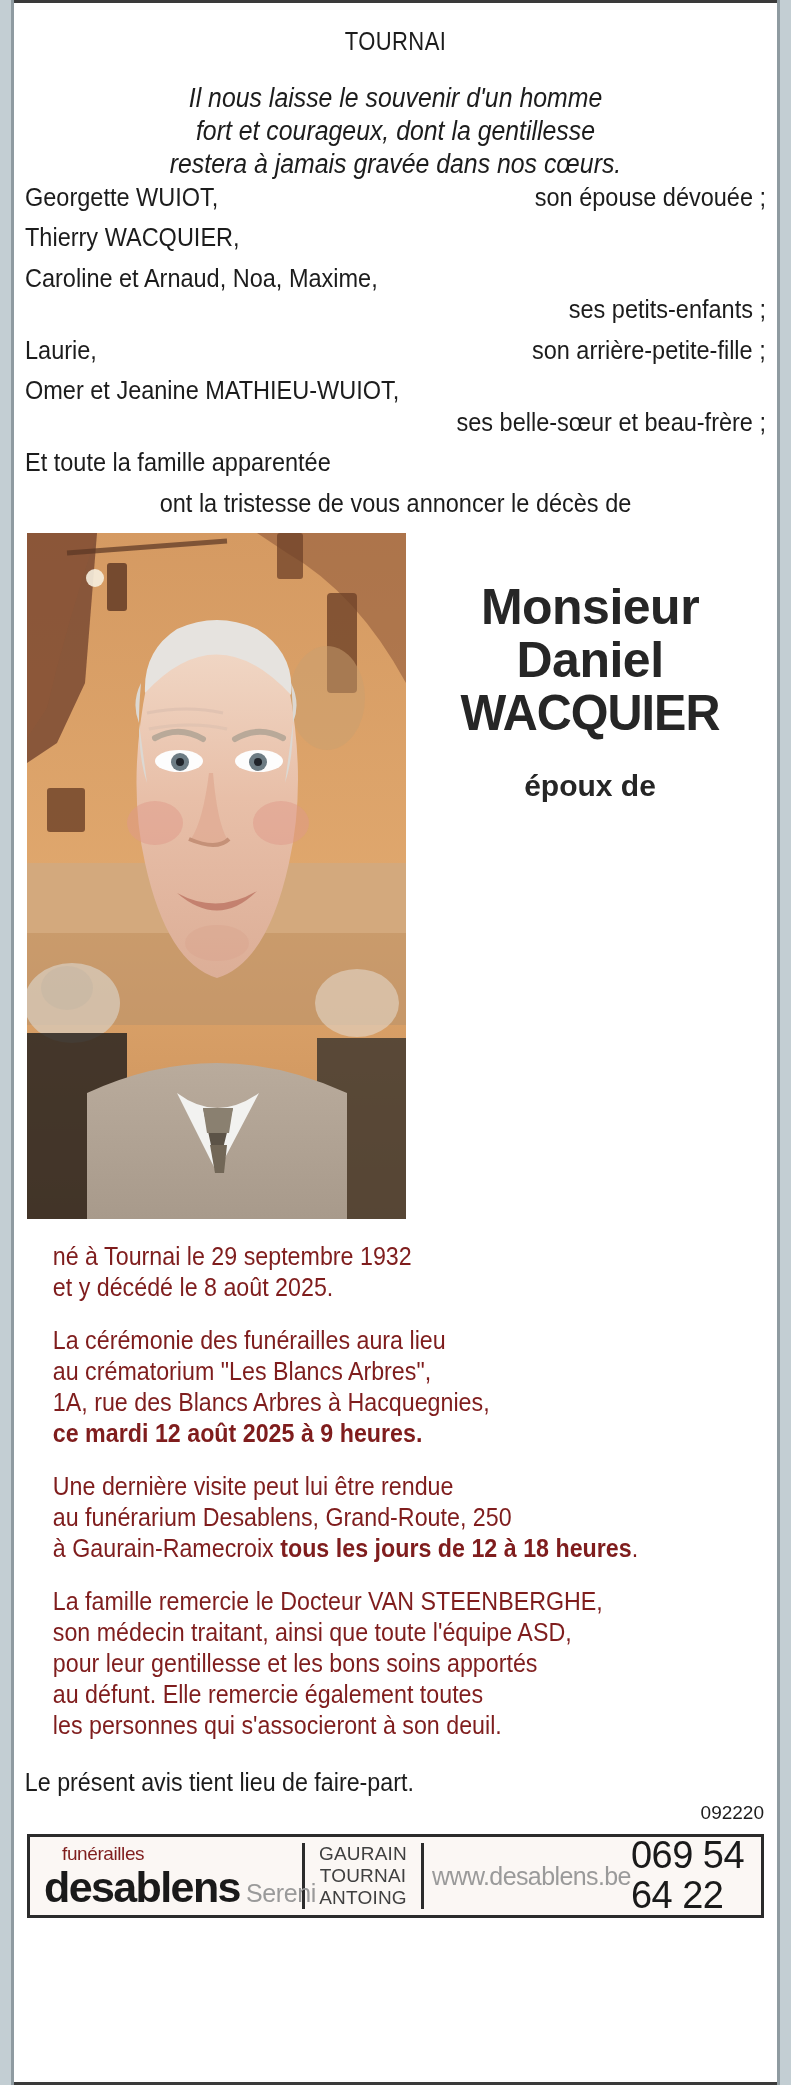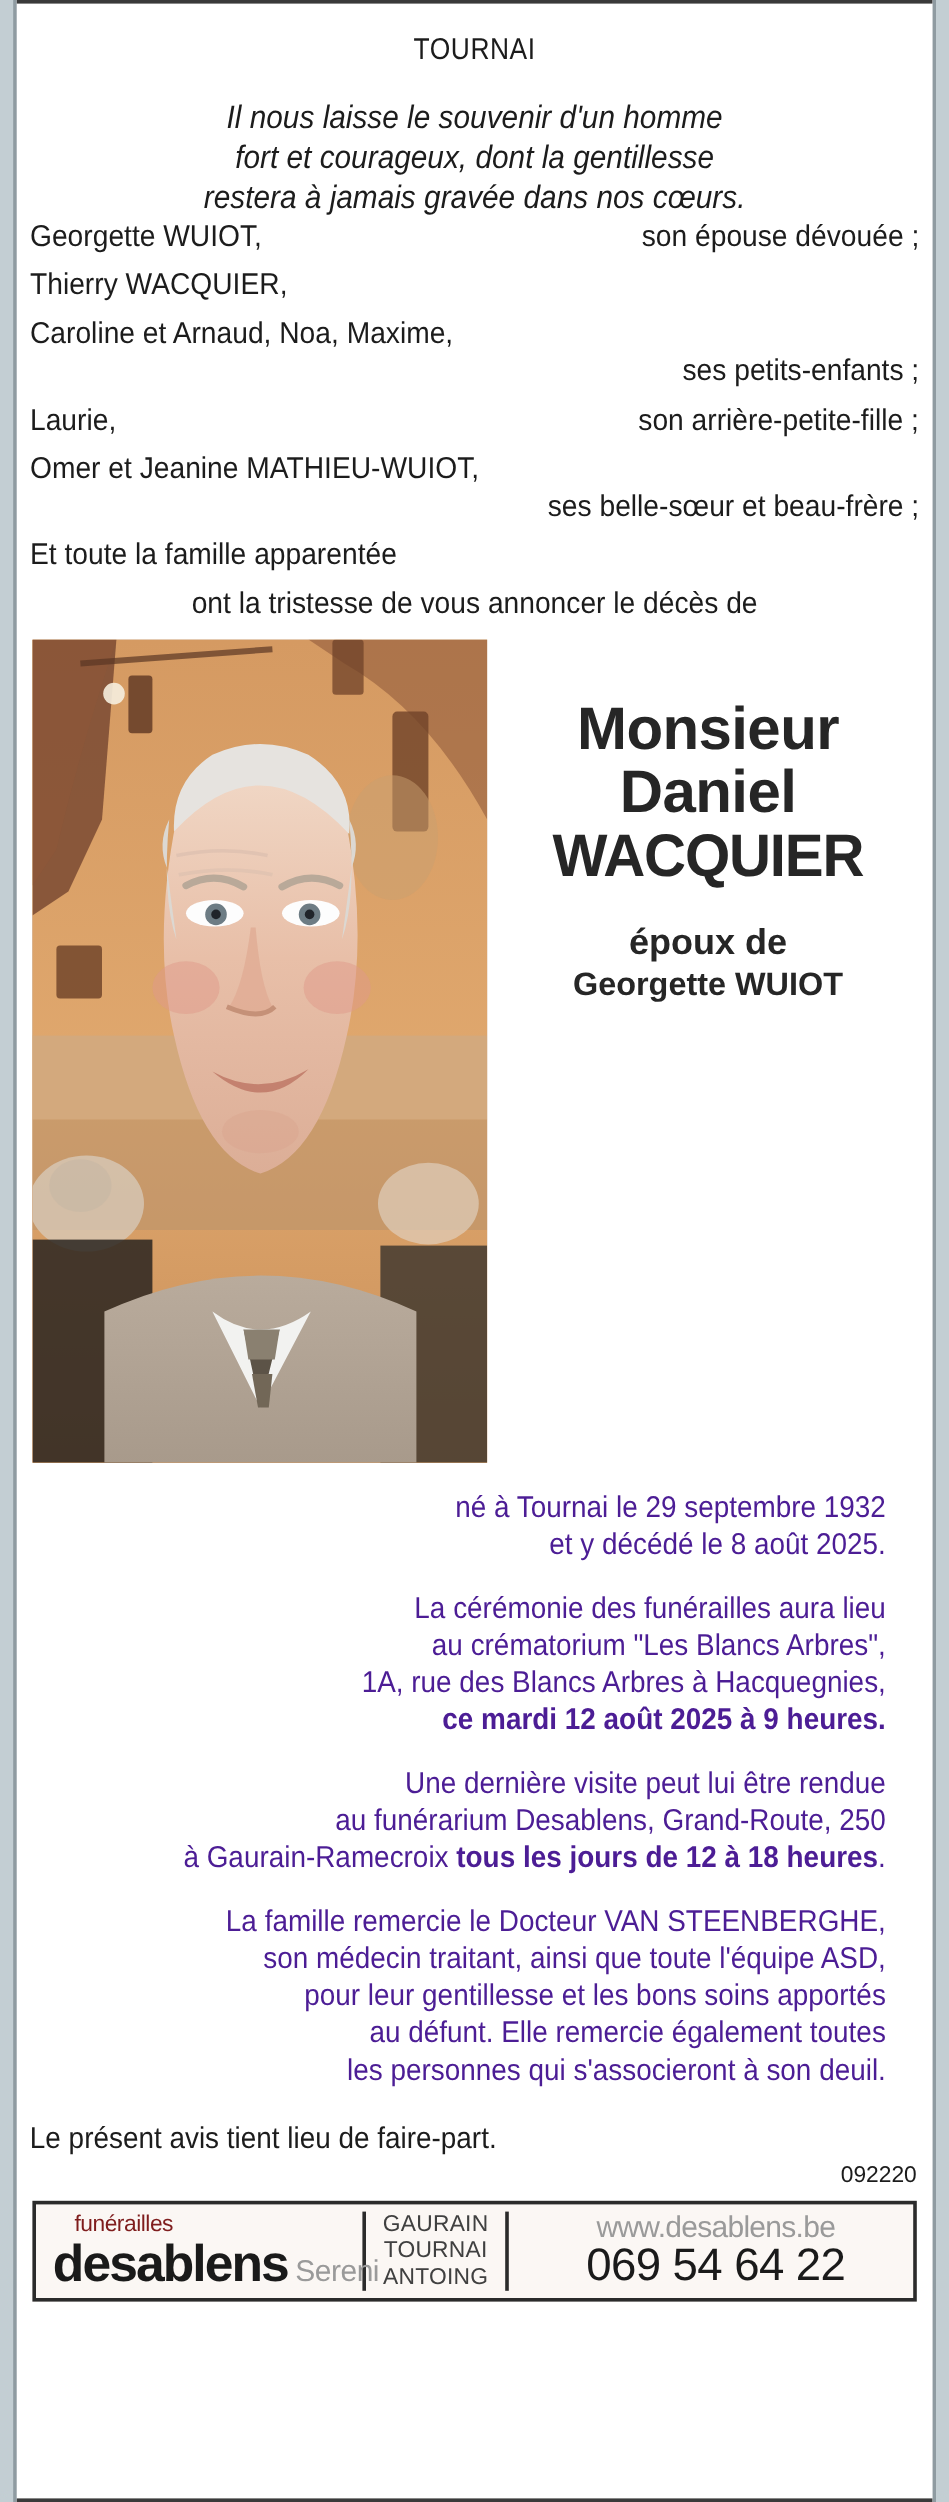--- a/index.html
+++ b/index.html
@@ -175,24 +175,24 @@
   }
   .spouse-name {
     font-weight: bold;
     font-size: 27px;
     line-height: 1.2;
     color: #262626;
   }
 
   
   .para {
-    text-align: right;
+    text-align: left;
     font-size: 25px;
     line-height: 1.24;
-    color: #4c1d95;
+    color: #7f1d1d;
     margin-top: 22px;
     padding: 0 4px;
   }
   .para div { transform: scaleX(0.93); }
   .para b { font-weight: bold; }
 
   .left-note {
     text-align: left;
     font-size: 25px;
     line-height: 1.24;
@@ -264,21 +264,21 @@
     justify-content: center;
     align-items: center;
     font-size: 19px;
     line-height: 1.16;
     color: #404040;
     letter-spacing: 0.2px;
   }
   .logo-right {
     flex: 1 1 auto;
     display: flex;
-    flex-direction: column;
+    flex-direction: row;
     justify-content: center;
     align-items: center;
     padding-left: 8px;
   }
   .website {
     font-size: 25px;
     color: #9a9a9a;
     letter-spacing: -0.6px;
     line-height: 1.05;
   }
@@ -417,21 +417,20 @@
             <path d="M120 180 Q160 172 196 180" stroke="#d8bdad" stroke-width="3" fill="none" opacity="0.6"></path>
             <path d="M122 196 Q164 188 200 196" stroke="#d8bdad" stroke-width="3" fill="none" opacity="0.5"></path>
           </svg>
         </div>
 
         <div class="nameblock">
           <div class="name-line">Monsieur</div>
           <div class="name-line">Daniel</div>
           <div class="name-surname">WACQUIER</div>
           <div class="spouse-label">époux de</div>
-          <div class="spouse-name">Georgette WUIOT</div>
         </div>
       </div>
 
       <div class="para">
         <div>né à Tournai le 29 septembre 1932</div>
         <div>et y décédé le 8 août 2025.</div>
       </div>
 
       <div class="para">
         <div>La cérémonie des funérailles aura lieu</div>

